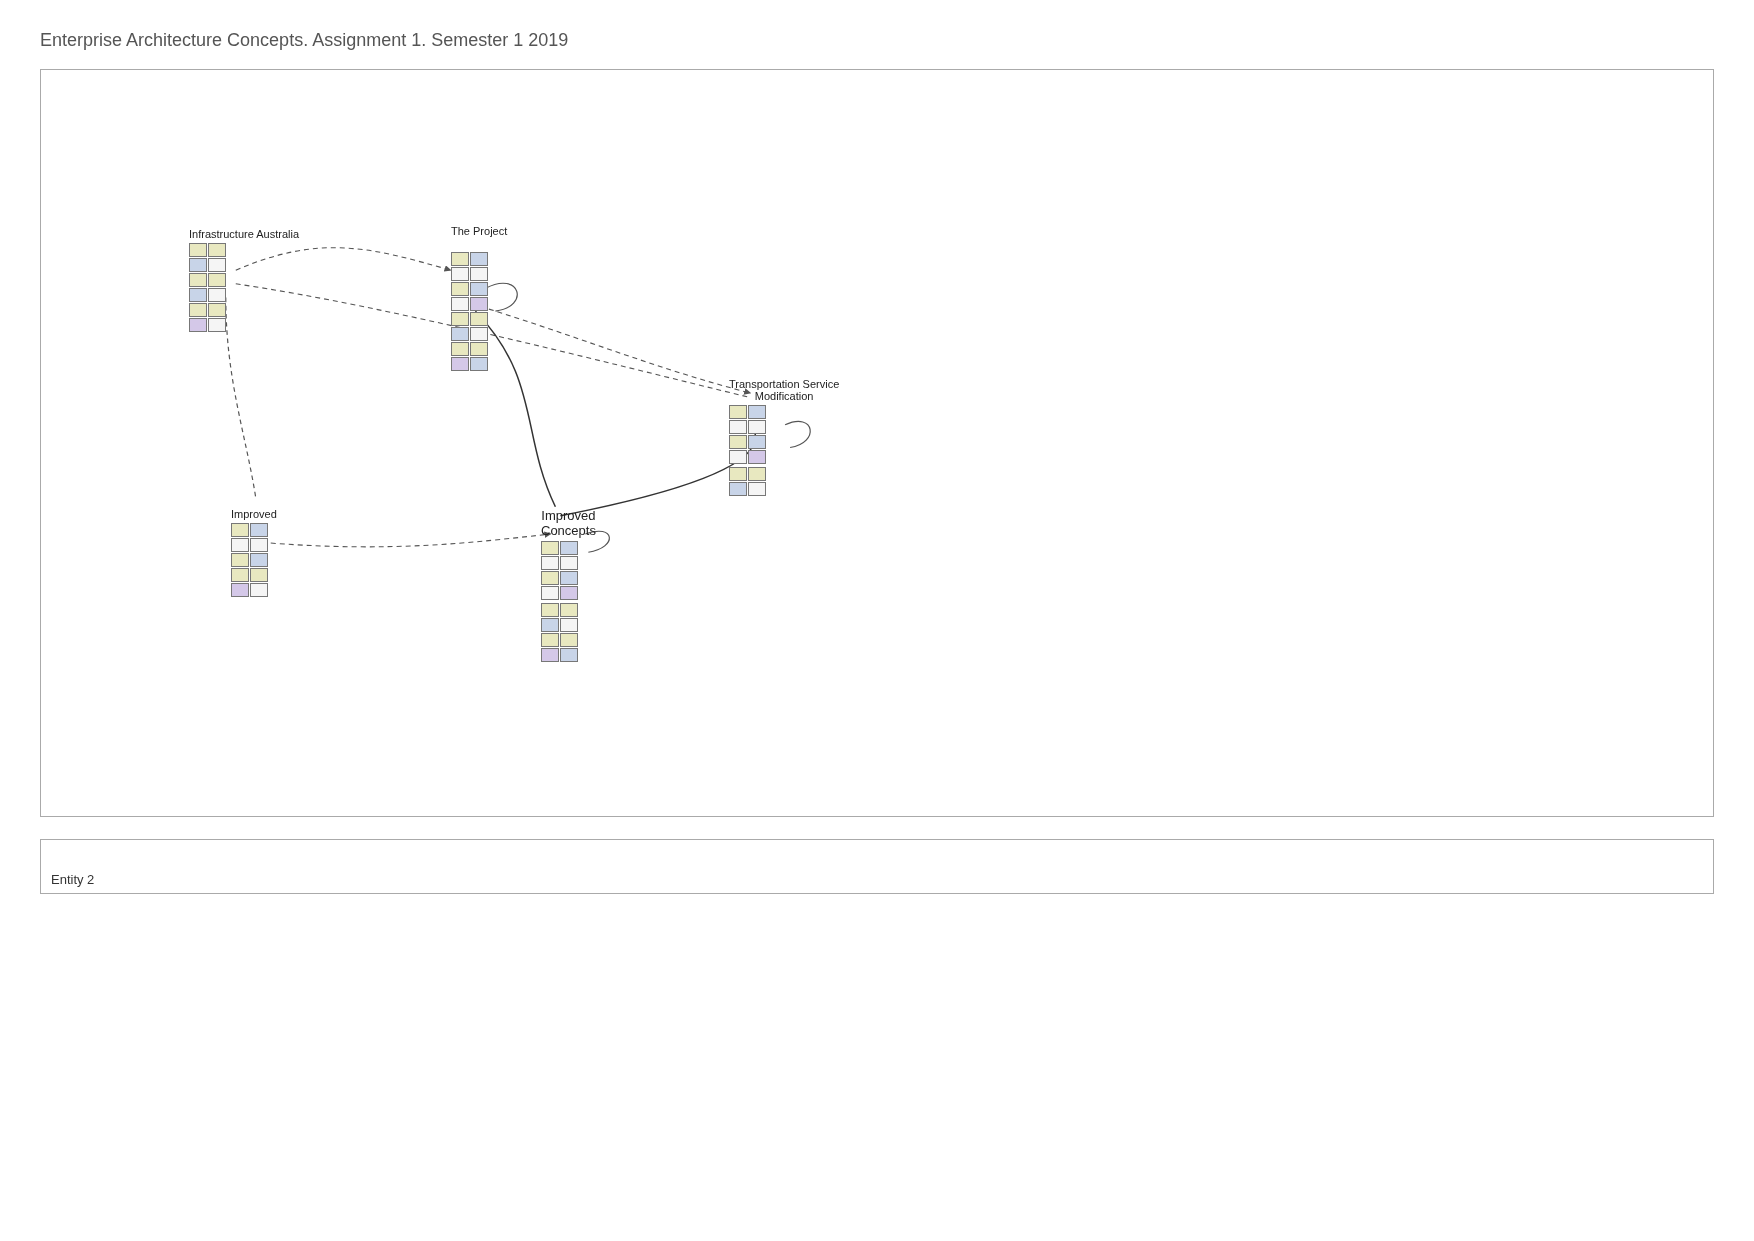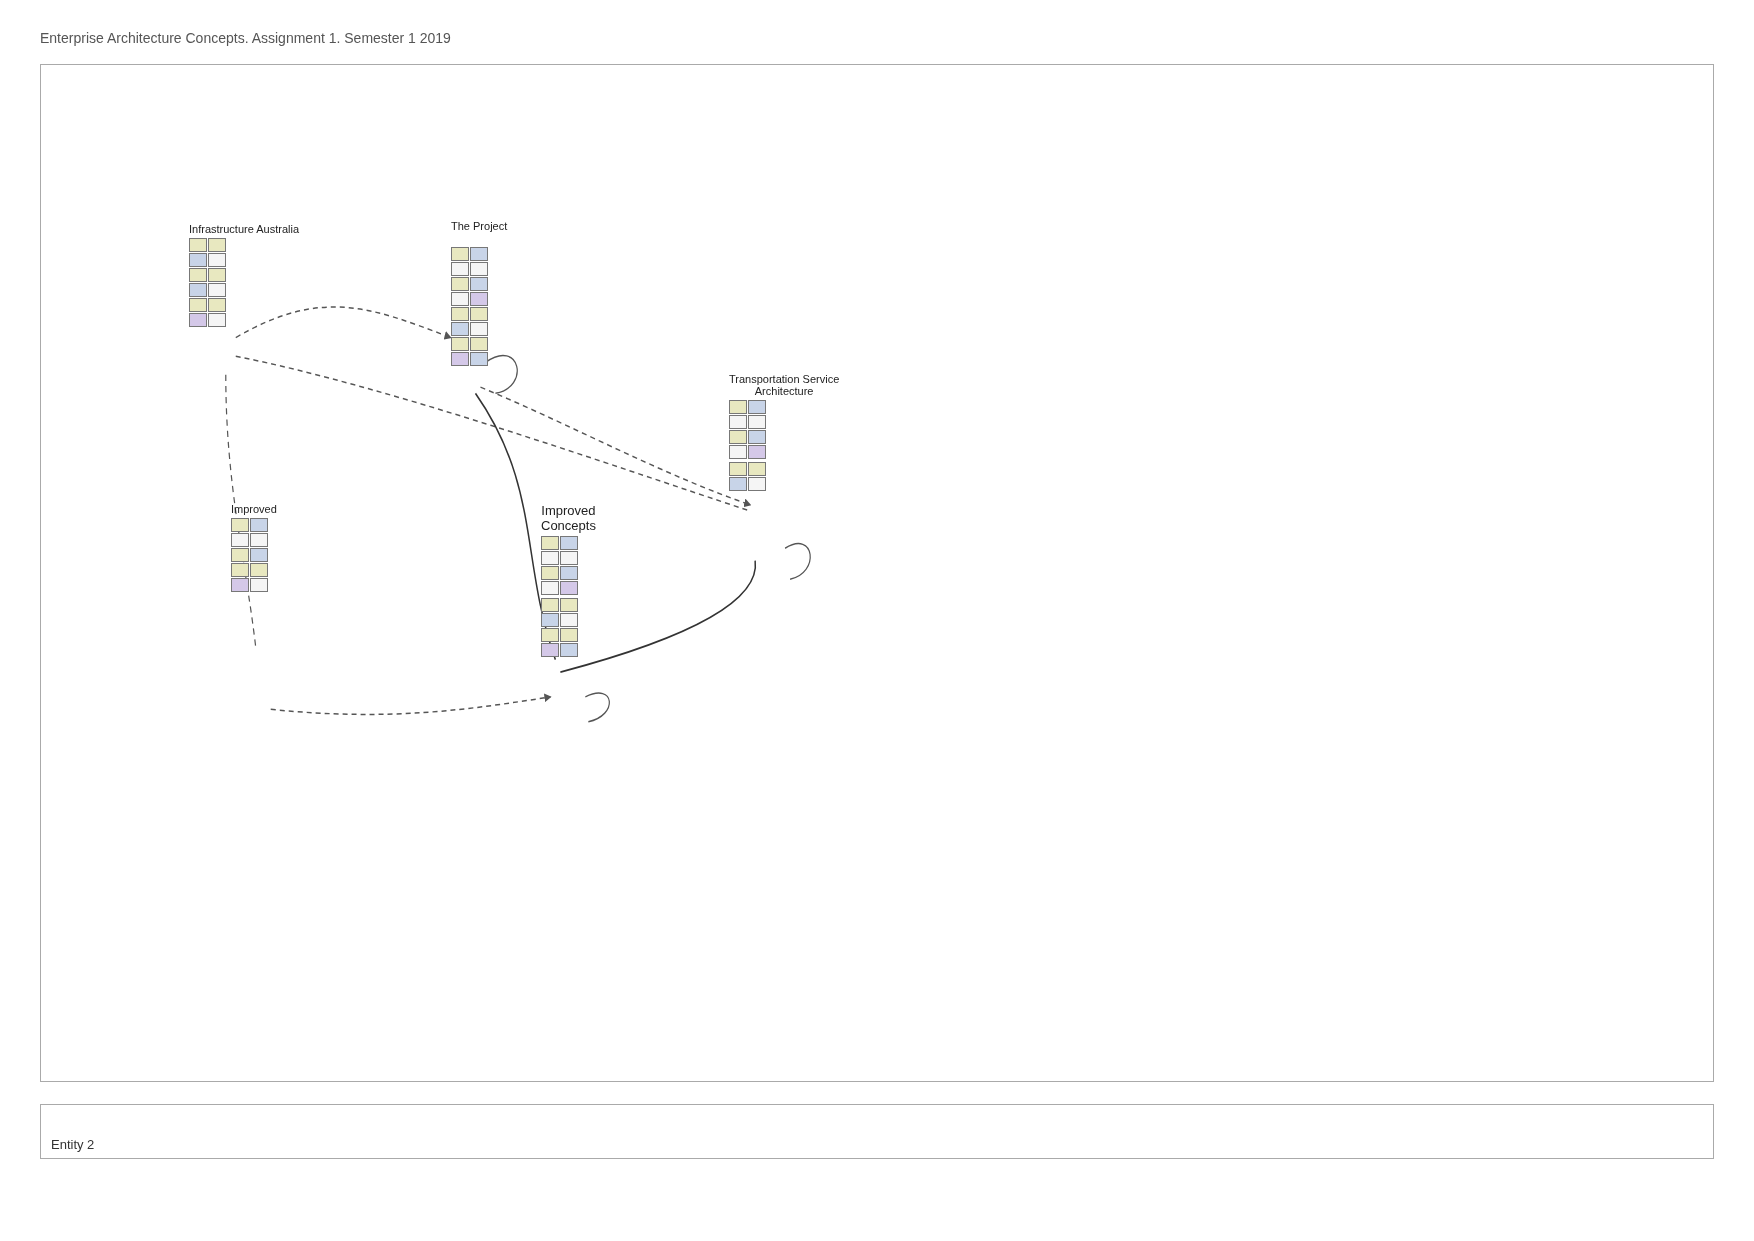--- a/index.html
+++ b/index.html
@@ -6,28 +6,28 @@
     body {
       background: #ffffff;
       font-family: Arial, sans-serif;
       width: 1754px;
       min-height: 1241px;
     }
     .page-container {
       padding: 30px 40px;
     }
     .page-title {
-      font-size: 14px;
+      font-size: 18px;
       color: #555;
       margin-bottom: 18px;
     }
     .diagram-frame {
       border: 1px solid #aaa;
       width: 1674px;
-      height: 1018px;
+      height: 748px;
       position: relative;
       background: #fff;
       overflow: hidden;
     }
     .diagram-inner {
       position: relative;
       width: 100%;
       height: 100%;
     }
     
@@ -195,21 +195,21 @@
           <div class="arch-row">
             <div class="arch-cell cell-purple"></div>
             <div class="arch-cell cell-blue"></div>
           </div>
         </div>
       </div>
 
       <div class="arch-element" style="left:688px; top:308px;">
         <div class="label" style="text-align:center; font-size:11px;">
           <span>Transportation Service</span><br>
-          <span>Architecture</span>
+          <span>Modification</span>
         </div>
         <div class="arch-stack">
           <div class="arch-row">
             <div class="arch-cell cell-yellow"></div>
             <div class="arch-cell cell-blue"></div>
           </div>
           <div class="arch-row">
             <div class="arch-cell cell-white"></div>
             <div class="arch-cell cell-white"></div>
           </div>

